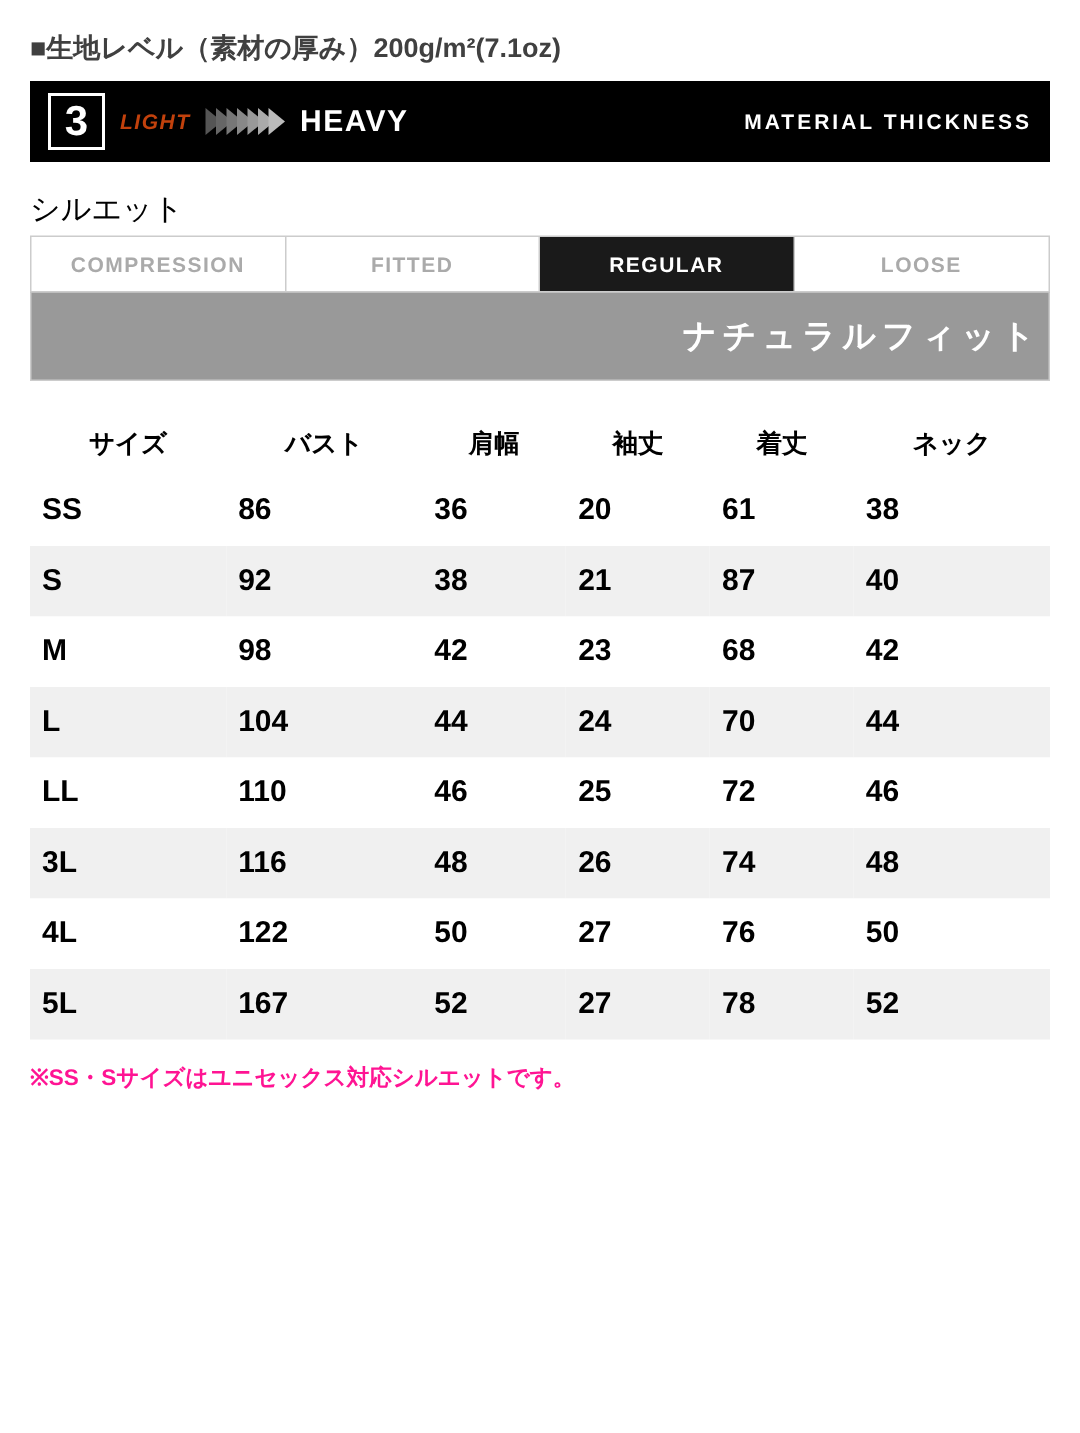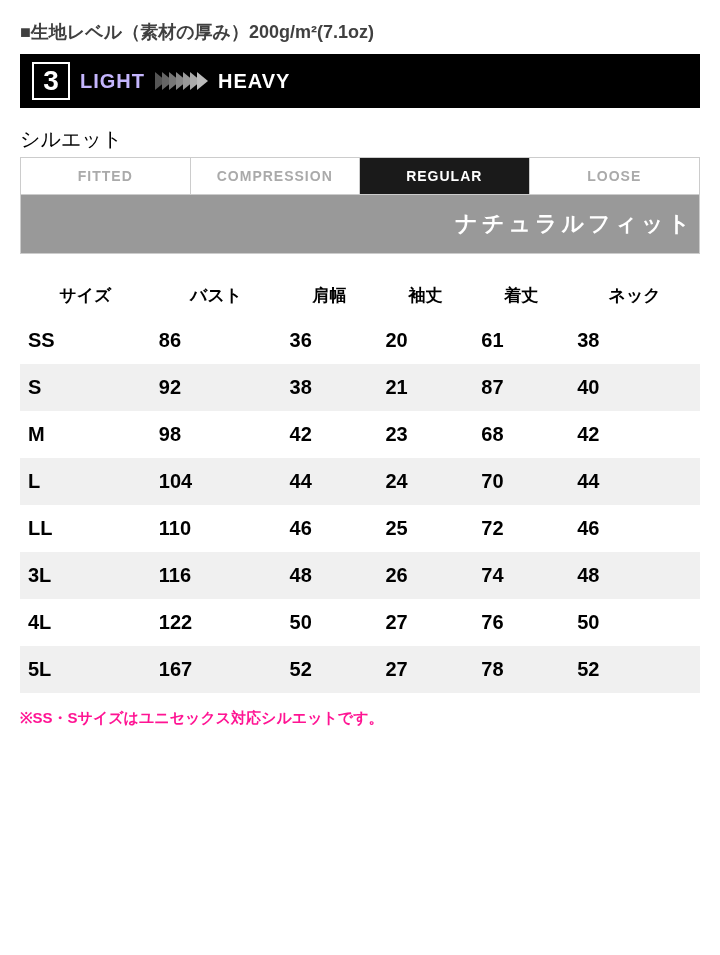--- a/index.html
+++ b/index.html
@@ -43,24 +43,25 @@
     }
 
     .thickness-labels {
       display: flex;
       align-items: center;
       gap: 6px;
       flex: 1;
     }
 
     .light-label {
-      font-size: 20px;
-      font-weight: bold;
-      color: #c4b5fd;
+      font-size: 14px;
+      font-weight: bold;
+      color: #c2410c;
       letter-spacing: 1px;
+      font-style: italic;
     }
 
     .heavy-label {
       font-size: 20px;
       font-weight: bold;
       color: #fff;
       letter-spacing: 1px;
       margin-left: 4px;
     }
 
@@ -197,28 +198,29 @@
       <span class="chevron ch1"></span>
       <span class="chevron ch2"></span>
       <span class="chevron ch3"></span>
       <span class="chevron ch4"></span>
       <span class="chevron ch5"></span>
       <span class="chevron ch6"></span>
       <span class="chevron ch7"></span>
     </div>
     <span class="heavy-label">HEAVY</span>
   </div>
+  <span class="material-thickness-label">MATERIAL THICKNESS</span>
 </div>
 
 <div>
   <div class="section-title">シルエット</div>
 
   <div class="silhouette-header">
+    <div class="silhouette-header-cell">COMPRESSION</div>
     <div class="silhouette-header-cell">FITTED</div>
-    <div class="silhouette-header-cell">COMPRESSION</div>
     <div class="silhouette-header-cell active">REGULAR</div>
     <div class="silhouette-header-cell">LOOSE</div>
   </div>
 
   <div class="silhouette-fit-row">ナチュラルフィット</div>
 </div>
 
 <div class="size-table-container">
   <table class="size-table">
     <thead>

